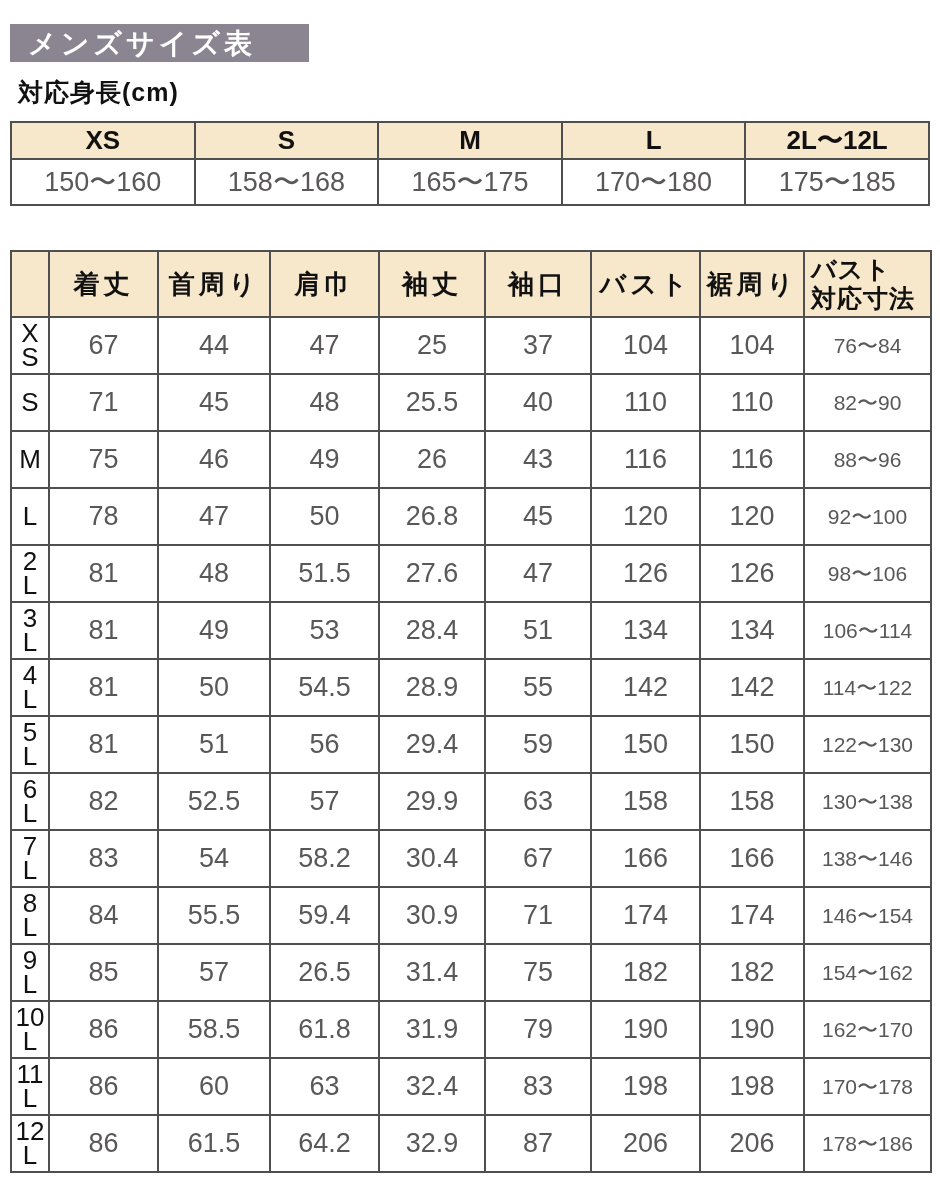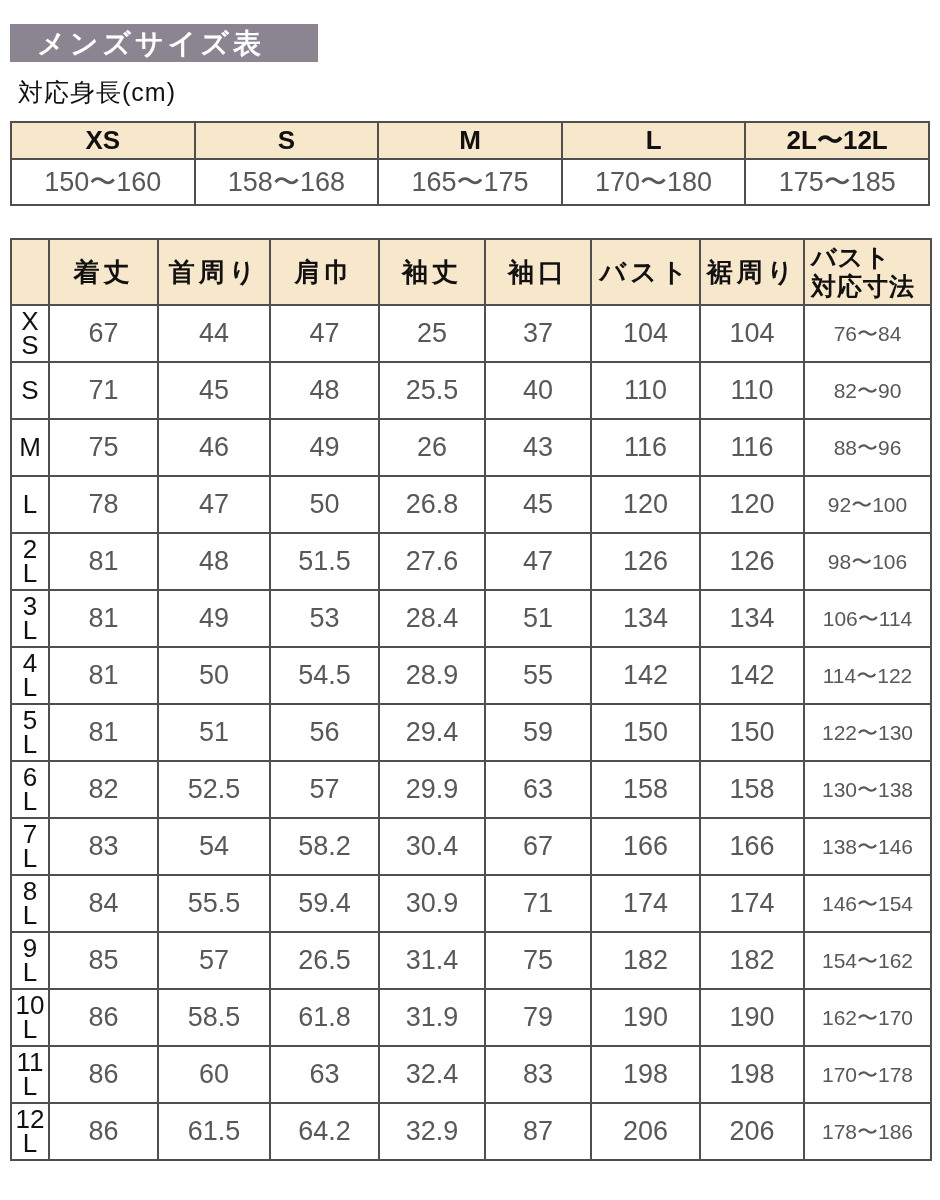--- a/index.html
+++ b/index.html
@@ -19,25 +19,25 @@
   }
   .title-bar {
     width: 281px;
     height: 38px;
     line-height: 39px;
     background: var(--title-bg, #8b8491);
     color: #ffffff;
     font-size: 28px;
     font-weight: bold;
     letter-spacing: 4px;
-    padding-left: 27px;
+    padding-left: 18px;
   }
   .section-label {
     font-size: 25px;
-    font-weight: normal;
+    font-weight: bold;
     color: #111111;
     margin: 14px 0 7px 8px;
     letter-spacing: 1px;
   }
   table {
     border-collapse: collapse;
     table-layout: fixed;
     width: 920px;
     margin-top: 12px;
   }
@@ -56,21 +56,21 @@
     font-weight: bold;
     height: 34px;
   }
   .height-table td {
     color: var(--value-text, #595757);
     font-size: 27px;
     height: 44px;
   }
   
   .size-table {
-    margin-top: 32px;
+    margin-top: 44px;
   }
   .size-table thead th {
     background: var(--header-bg, #f7e7cb);
     color: #111111;
     font-size: 26px;
     font-weight: bold;
     letter-spacing: 4px;
     height: 64px;
   }
   .size-table thead th.multiline {

